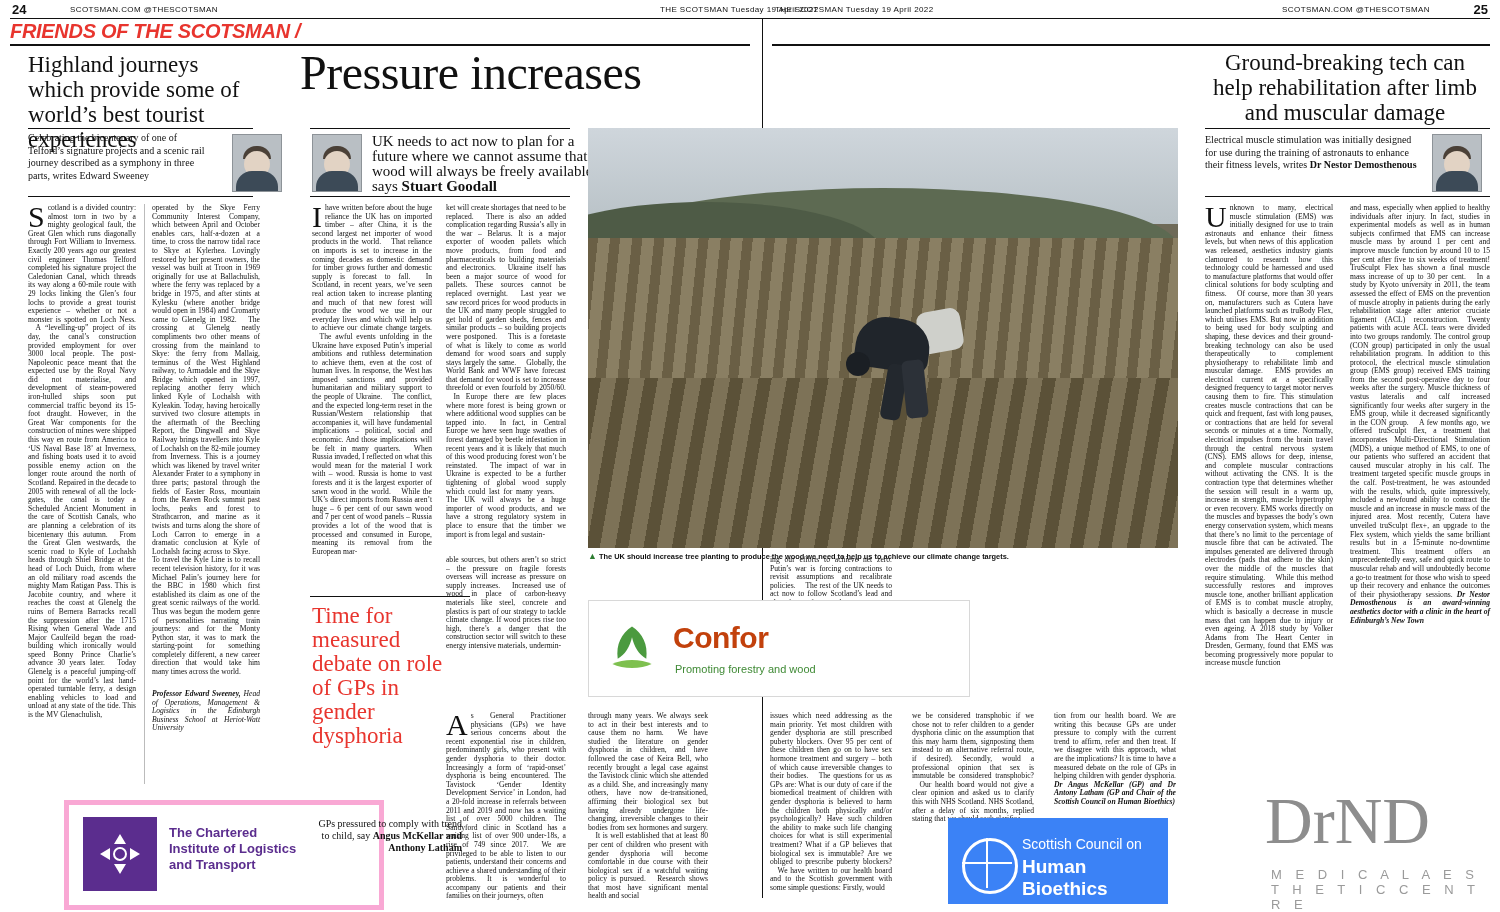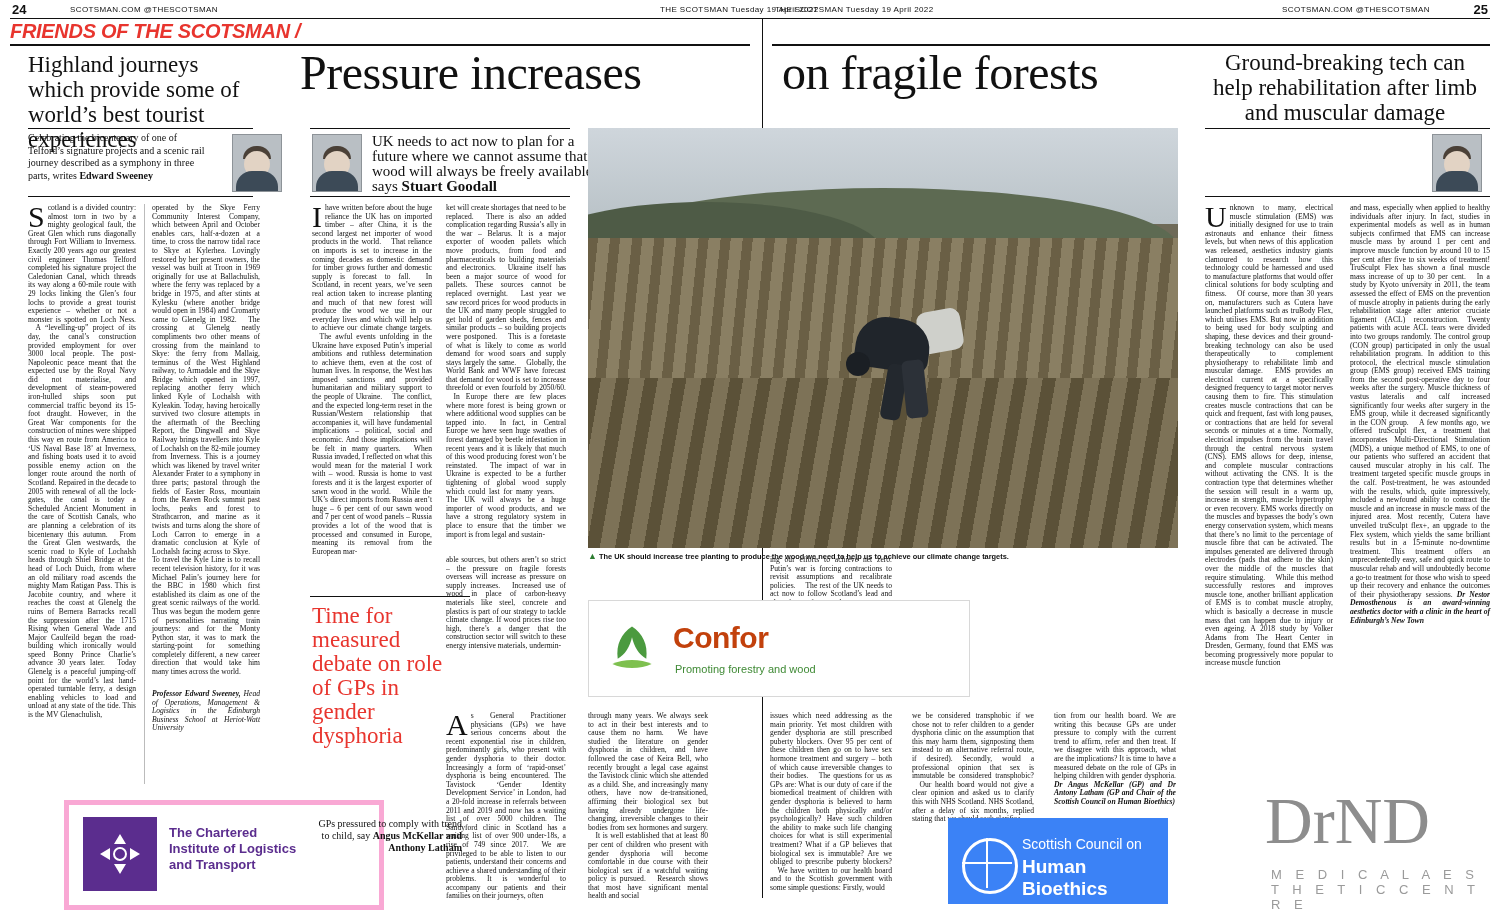--- a/index.html
+++ b/index.html
@@ -37,21 +37,21 @@
   .col{position:absolute;font-size:7.6px;line-height:8.6px;text-align:justify;
        font-family:"Liberation Serif",serif;}
 
   .hairline-v{position:absolute;width:1px;background:#bbb;}
 
   
   h1.head{margin:0;font-weight:normal;font-family:"Liberation Serif",serif;}
 
   .left-head{position:absolute;left:28px;top:52px;width:225px;font-size:23px;line-height:25px;}
   .left-standfirst{position:absolute;left:28px;top:132px;width:180px;font-size:10px;line-height:12.5px;font-family:"Liberation Serif",serif;}
-  .left-standfirst b{font-weight:bold;}
+  .left-standfirst b{font-weight:normal;}
   .left-rule1{position:absolute;left:28px;top:128px;width:225px;height:1px;background:#111;}
   .left-rule2{position:absolute;left:28px;top:196px;width:225px;height:1px;background:#111;}
 
   .mugshot{position:absolute;width:48px;height:56px;background:#b9bfc4;border:1px solid #8d9398;overflow:hidden;}
   .mug-face{position:absolute;left:50%;top:16px;width:26px;height:26px;border-radius:50%;background:#e2d3c4;transform:translateX(-50%);}
   .mug-body{position:absolute;left:50%;bottom:-10px;width:42px;height:30px;border-radius:16px 16px 0 0;background:#3c4a57;transform:translateX(-50%);}
   .mug-hair{position:absolute;left:50%;top:11px;width:28px;height:13px;border-radius:14px 14px 0 0;background:#4a4037;transform:translateX(-50%);}
 
   .dropcap{float:left;font-size:30px;line-height:24px;padding:1px 3px 0 0;font-family:"Liberation Serif",serif;}
 
@@ -175,21 +175,20 @@
       </svg>
     </div>
     <div class="cilt-text">
       <span>The Chartered</span><br>
       <span>Institute of Logistics</span><br>
       <span>and Transport</span>
     </div>
   </div>
 
   <h1 class="head big-head">Pressure increases</h1>
-  <h1 class="head big-head2">on fragile forests</h1>
 
   <div class="kicker-rule-top"></div>
   <div class="mugshot" style="left:312px;top:134px;">
     <div class="mug-hair"></div>
     <div class="mug-face"></div>
     <div class="mug-body"></div>
   </div>
   <div class="kicker" style="left:372px;">
     <span>UK needs to act now to plan for a future where we cannot assume that wood will always be freely available, says </span><b>Stuart Goodall</b>
   </div>
@@ -261,20 +260,23 @@
   </div>
 
   <div class="schb">
     <div class="schb-globe"></div>
     <div class="schb-t1">Scottish Council on</div>
     <div class="schb-t2">Human Bioethics</div>
   </div>
 
   <h1 class="head right-head">Ground-breaking tech can help rehabilitation after limb and muscular damage</h1>
   <div class="right-rule1"></div>
+  <div class="right-standfirst">
+    <span>Electrical muscle stimulation was initially designed for use during the training of astronauts to enhance their fitness levels, writes </span><b>Dr Nestor Demosthenous</b>
+  </div>
   <div class="mugshot" style="left:1432px;top:134px;">
     <div class="mug-hair"></div>
     <div class="mug-face"></div>
     <div class="mug-body"></div>
   </div>
   <div class="right-rule2"></div>
 
   <div class="col" style="left:1205px;top:204px;width:128px;height:570px;">
     <span class="dropcap">U</span>
     <span><span>nknown to many, electrical muscle stimulation (EMS) was initially designed for use to train astronauts and enhance their fitness levels, but when news of this application was released, aesthetics industry giants clamoured to research how this technology could be harnessed and used to manufacture platforms that would offer clinical solutions for body sculpting and fitness. </span><span> Of course, more than 30 years on, manufacturers such as Cutera have launched platforms such as truBody Flex, which utilises EMS. But now in addition to being used for body sculpting and shaping, these devices and their ground-breaking technology can also be used therapeutically to complement physiotherapy to rehabilitate limb and muscular damage. </span><span> EMS provides an electrical current at a specifically designed frequency to target motor nerves causing them to fire. This stimulation creates muscle contractions that can be quick and frequent, fast with long pauses, or contractions that are held for several seconds or minutes at a time. Normally, electrical impulses from the brain travel through the central nervous system (CNS). EMS allows for deep, intense, and complete muscular contractions without activating the CNS. It is the contraction type that determines whether the session will result in a warm up, increase in strength, muscle hypertrophy or even recovery. EMS works directly on the muscles and bypasses the body’s own energy conservation system, which means that there’s no limit to the percentage of muscle fibre that can be activated. The impulses generated are delivered through electrodes (pads that adhere to the skin) over the middle of the muscles that require stimulating. </span><span> While this method successfully restores and improves muscle tone, another brilliant application of EMS is to combat muscle atrophy, which is basically a decrease in muscle mass that can happen due to injury or even ageing. A 2018 study by Volker Adams from The Heart Center in Dresden, Germany, found that EMS was becoming progressively more popular to increase muscle function </span></span>

